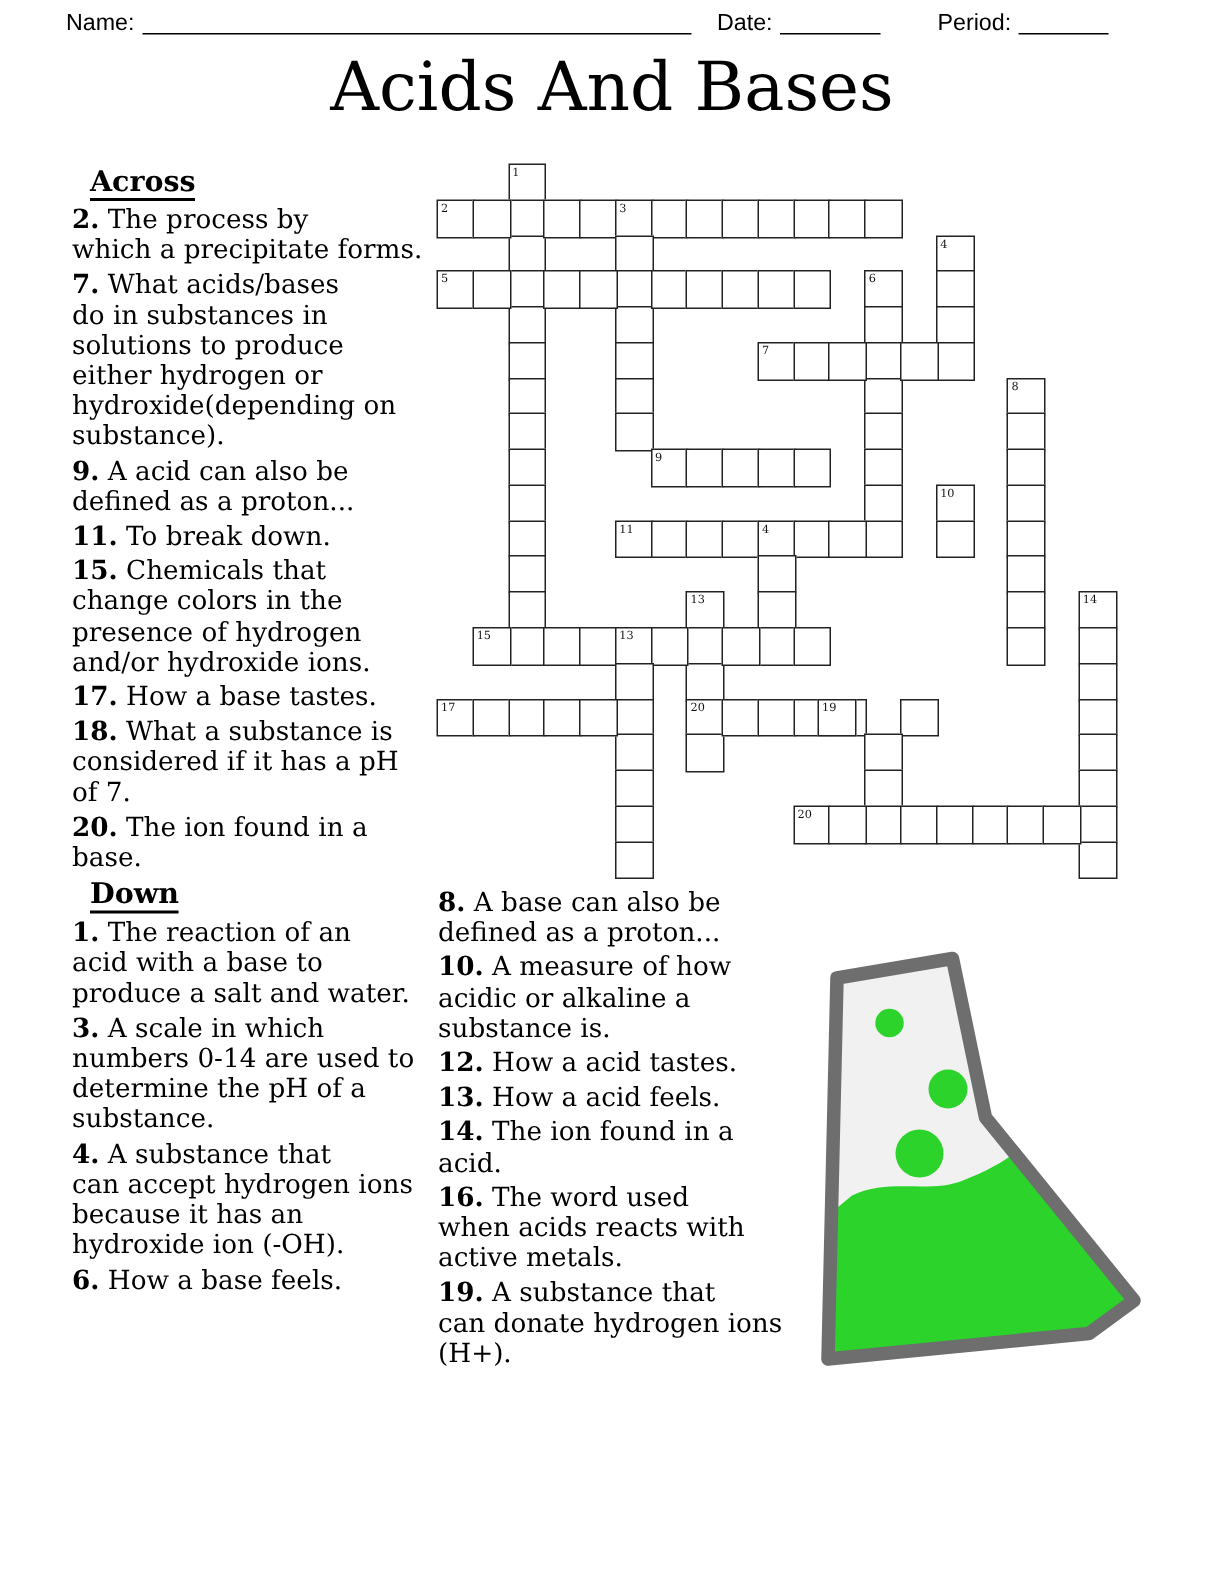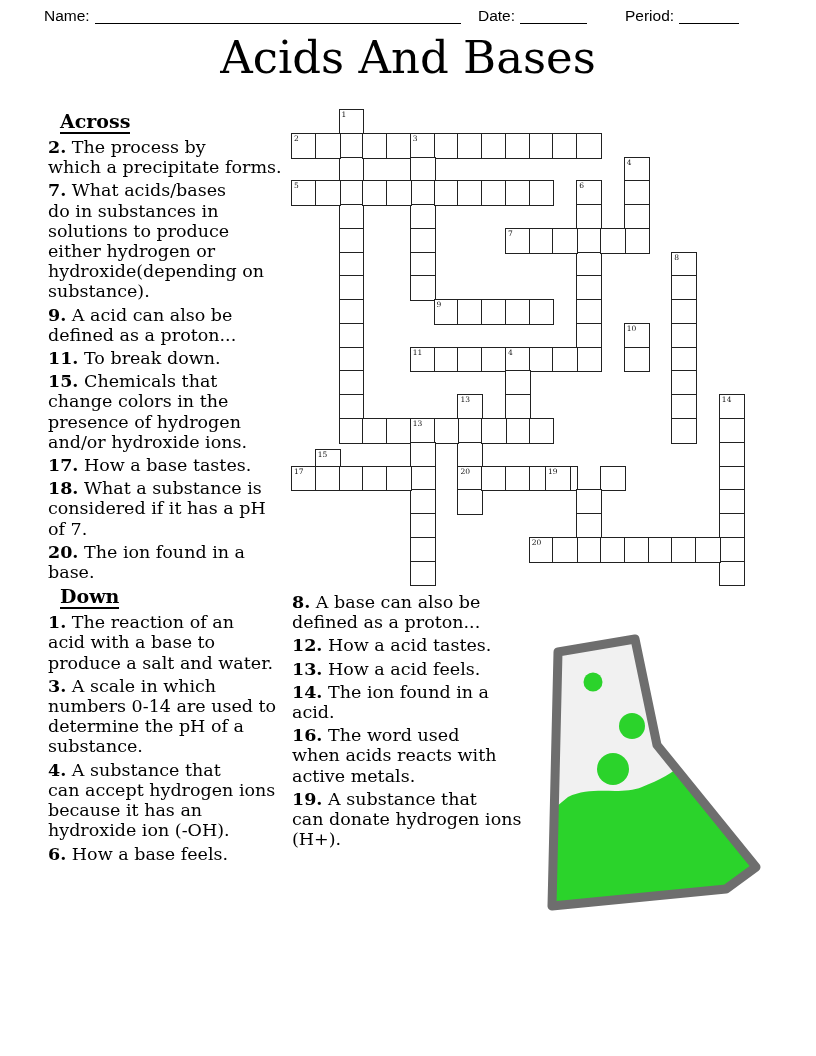--- a/index.html
+++ b/index.html
@@ -169,21 +169,21 @@
     <div class="cell" style="left: 718.86px; top: 394.24px; border-color: rgb(34, 34, 34);">
       <span class="cellnum">14</span>
     </div>
     <div class="cell" style="left: 718.86px; top: 418.01px; border-color: rgb(34, 34, 34);"></div>
     <div class="cell" style="left: 718.86px; top: 441.78px; border-color: rgb(34, 34, 34);"></div>
     <div class="cell" style="left: 718.86px; top: 465.55px; border-color: rgb(34, 34, 34);"></div>
     <div class="cell" style="left: 718.86px; top: 489.32px; border-color: rgb(34, 34, 34);"></div>
     <div class="cell" style="left: 718.86px; top: 513.09px; border-color: rgb(34, 34, 34);"></div>
     <div class="cell" style="left: 718.86px; top: 536.86px; border-color: rgb(34, 34, 34);"></div>
     <div class="cell" style="left: 718.86px; top: 560.63px; border-color: rgb(34, 34, 34);"></div>
-    <div class="cell" style="left: 314.77px; top: 418.01px; border-color: rgb(34, 34, 34); margin-top: 31px;">
+    <div class="cell" style="left: 314.77px; top: 418.01px; border-color: rgb(34, 34, 34);">
       <span class="cellnum">15</span>
     </div>
     <div class="cell" style="left: 362.31px; top: 418.01px; border-color: rgb(34, 34, 34);"></div>
     <div class="cell" style="left: 386.08px; top: 418.01px; border-color: rgb(34, 34, 34);"></div>
     <div class="cell" style="left: 409.85px; top: 418.01px; border-color: rgb(34, 34, 34);">
       <span class="cellnum">13</span>
     </div>
     <div class="cell" style="left: 433.62px; top: 418.01px; border-color: rgb(34, 34, 34);"></div>
     <div class="cell" style="left: 481.16px; top: 418.01px; border-color: rgb(34, 34, 34);"></div>
     <div class="cell" style="left: 528.7px; top: 418.01px; border-color: rgb(34, 34, 34);"></div>
@@ -260,20 +260,23 @@
 can accept hydrogen ions
 because it has an
 hydroxide ion (-OH).</span></div>
       <div class="clue"><b class="cnum">6.</b> <span class="ctext">How a base feels.</span></div>
     </div>
 </div>
 
 <div class="col2">
     <div class="clue"><b class="cnum">8.</b> <span class="ctext">A base can also be
 defined as a proton...</span></div>
+    <div class="clue"><b class="cnum">10.</b> <span class="ctext">A measure of how
+acidic or alkaline a
+substance is.</span></div>
     <div class="clue"><b class="cnum">12.</b> <span class="ctext">How a acid tastes.</span></div>
     <div class="clue"><b class="cnum">13.</b> <span class="ctext">How a acid feels.</span></div>
     <div class="clue"><b class="cnum">14.</b> <span class="ctext">The ion found in a
 acid.</span></div>
     <div class="clue"><b class="cnum">16.</b> <span class="ctext">The word used
 when acids reacts with
 active metals.</span></div>
     <div class="clue"><b class="cnum">19.</b> <span class="ctext">A substance that
 can donate hydrogen ions
 (H+).</span></div>

